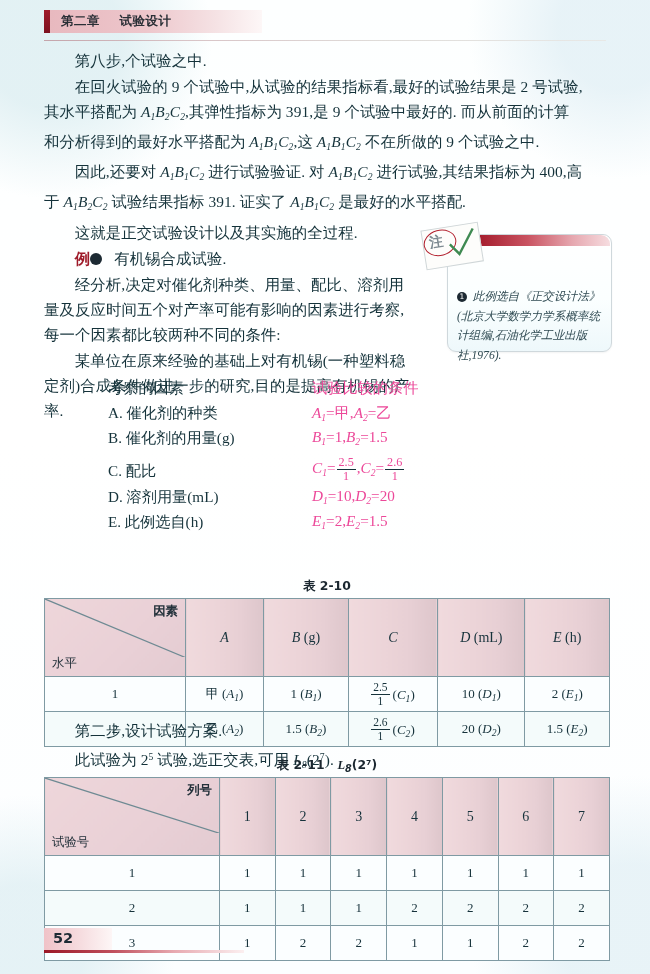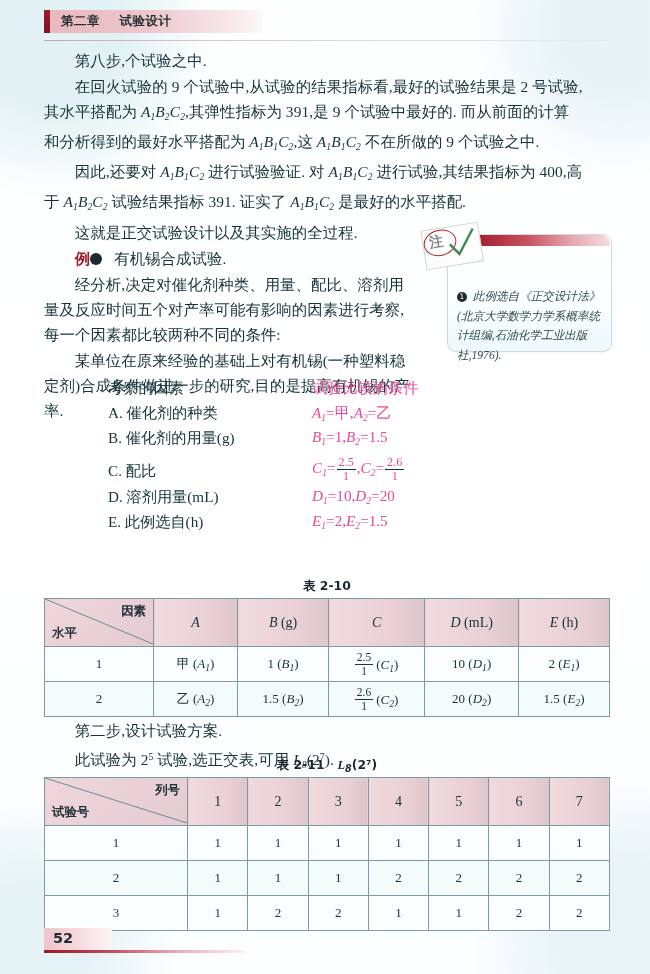--- a/index.html
+++ b/index.html
@@ -161,32 +161,32 @@
     background:linear-gradient(90deg,#f0dadd 0%,#ecd4d8 40%,#e7cfd4 70%,#ddc6cb 100%);
   }
   table.tbl tbody td{
     height:32px;
     background:#fbfeff;
   }
   table.tbl tbody tr:nth-child(2) td{ background:#f4fbfb; }
   .hcorner{
     position:relative;
     background:linear-gradient(135deg,#eed6da 0%,#e9d0d6 60%,#e3cbd1 100%)!important;
-    padding:0;
+    padding:16px;
   }
   .hcorner .diag{ position:absolute; inset:0; }
   .hcorner .tr{
     position:absolute; right:7px; top:4px;
     font-family:"DejaVu Sans","Liberation Sans",sans-serif;
     font-weight:bold; font-size:12.4px; color:#23313a;
   }
   .hcorner .bl{
     position:absolute; left:7px; bottom:4px;
     font-family:"DejaVu Sans","Liberation Sans",sans-serif;
-    font-weight:bold; font-size:12.4px; color:#23313a;
+    font-weight:normal; font-size:12.4px; color:#23313a;
   }
   .cfrac{
     display:inline-block; vertical-align:-0.5em;
     text-align:center; line-height:1.08; font-size:11.5px; margin-right:3px;
   }
   .cfrac .n{ display:block; padding:0 2px; }
   .cfrac .d{ display:block; border-top:1px solid #16323b; padding:0 2px; }
 
   
   .footer{ position:absolute; left:44px; top:928px; width:562px; height:30px; }

